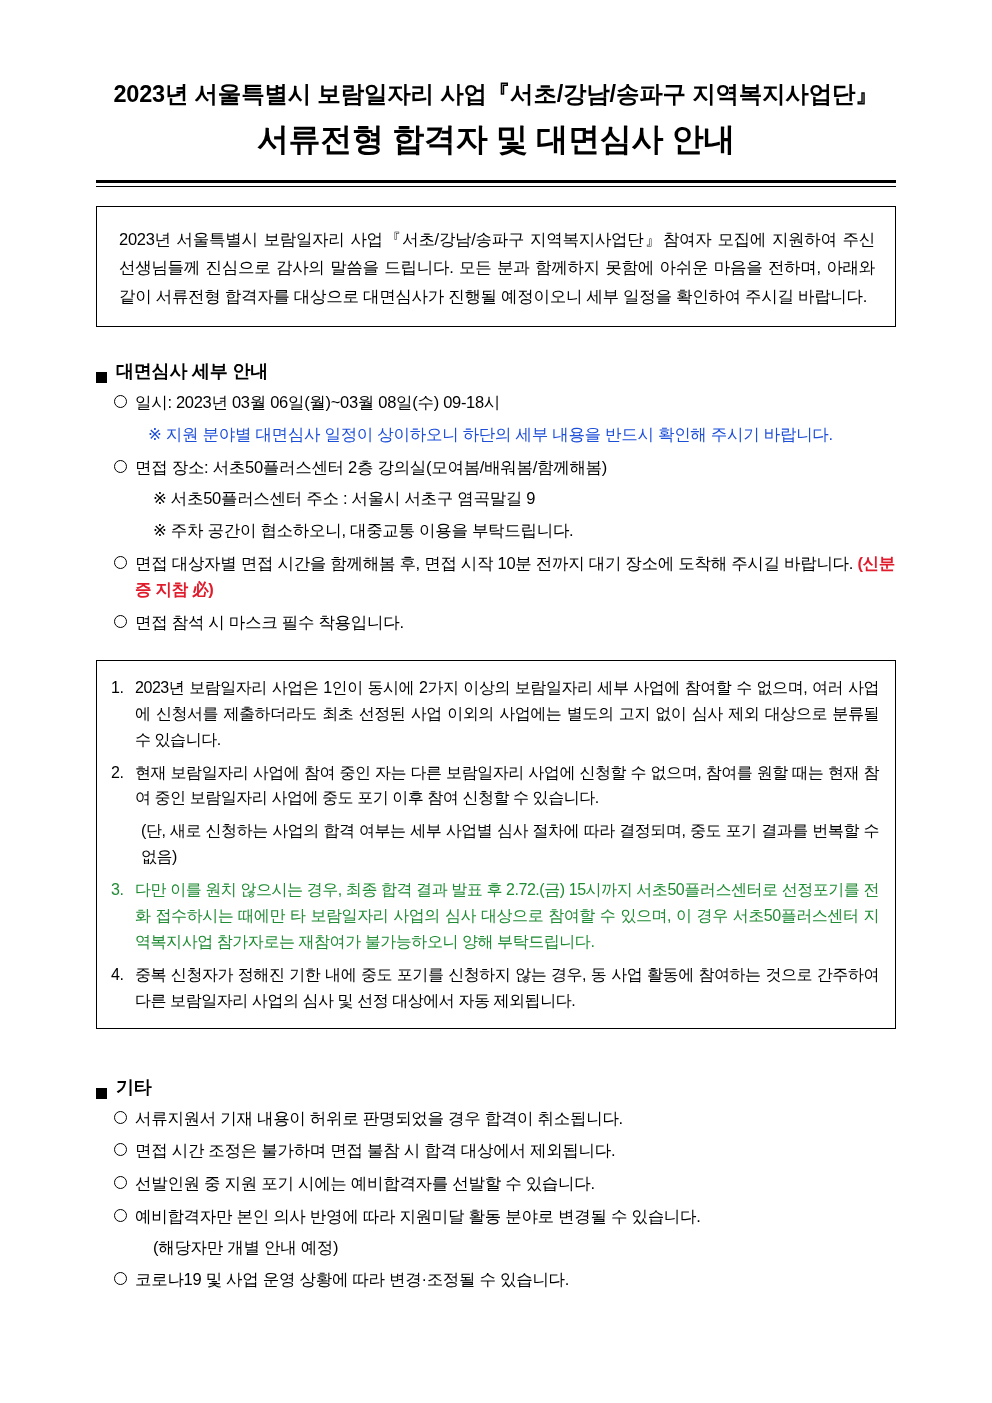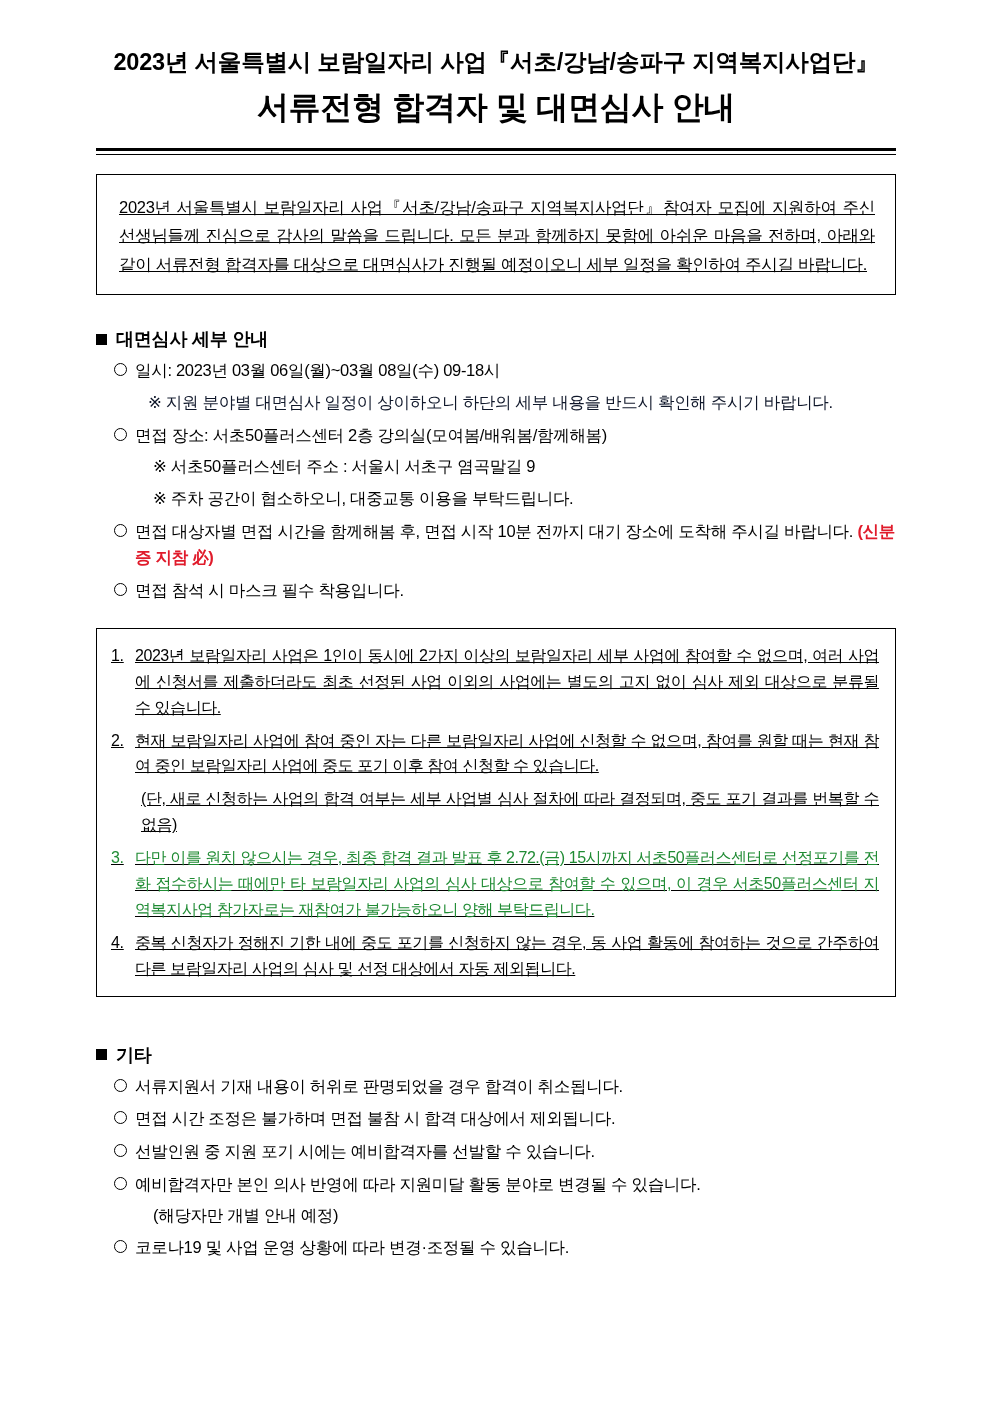--- a/index.html
+++ b/index.html
@@ -19,21 +19,21 @@
     position: relative;
     width: 992px;
     height: 1403px;
     box-sizing: border-box;
     padding: 0;
     overflow: hidden;
   }
 
   
   .title-block {
-    padding-top: 48px;
+    padding-top: 80px;
     text-align: center;
   }
   .title-line1 {
     font-size: 23.5px;
     font-weight: bold;
     letter-spacing: -0.2px;
     line-height: 1.25;
     white-space: nowrap;
   }
   .title-line2 {
@@ -54,21 +54,20 @@
     height: 3px;
     box-sizing: content-box;
   }
 
   
   .box {
     width: 800px;
     margin: 0 auto;
     border: 1.6px solid #000;
     box-sizing: border-box;
-    text-decoration: underline;
   }
 
   .intro-box {
     margin-top: 19px;
     padding: 18px 20px 16px 22px;
   }
   .intro-text {
     font-size: 16.5px;
     line-height: 1.72;
     text-align: justify;
@@ -76,21 +75,21 @@
     letter-spacing: -0.3px;
   }
 
   
   .section {
     width: 800px;
     margin: 0 auto;
   }
   .section-head {
     display: flex;
-    align-items: center;
+    align-items: flex-end;
     font-size: 18px;
     font-weight: bold;
     letter-spacing: -0.2px;
     margin-top: 32px;
     margin-bottom: 4px;
   }
   .sq-marker {
     display: inline-block;
     width: 11px;
     height: 11px;
@@ -123,21 +122,21 @@
     flex: 1 1 auto;
   }
   .sub-note {
     font-size: 16.5px;
     line-height: 1.62;
     letter-spacing: -0.3px;
     padding-left: 57px;
     margin-top: 5px;
   }
   .sub-note.red {
-    color: #0f172a;
+    color: #1d4ed8;
     padding-left: 52px;
   }
   .red {
     color: #e01b2b;
   }
   .red-bold {
     color: #e01b2b;
     font-weight: bold;
   }
 

